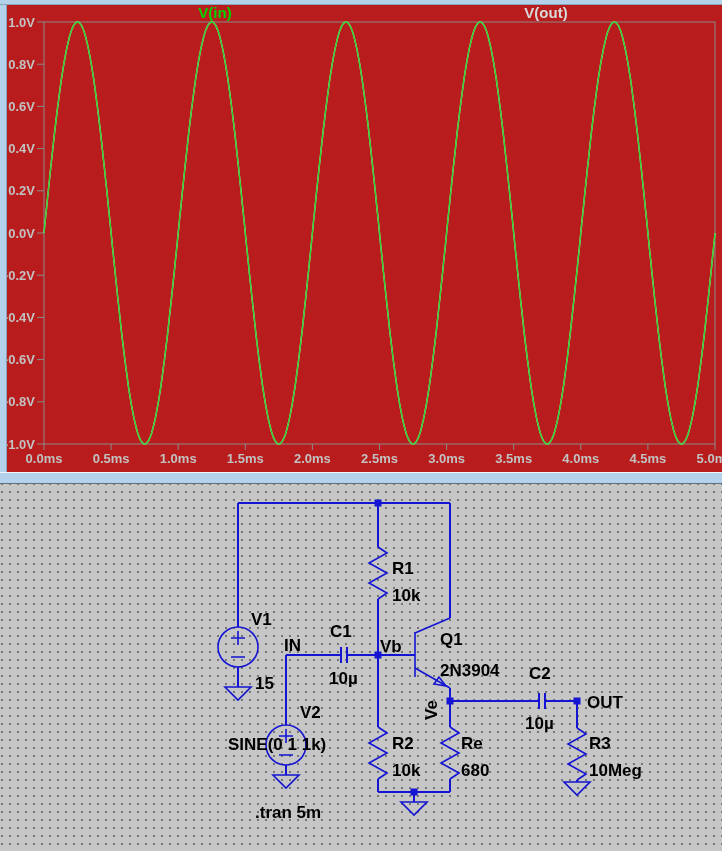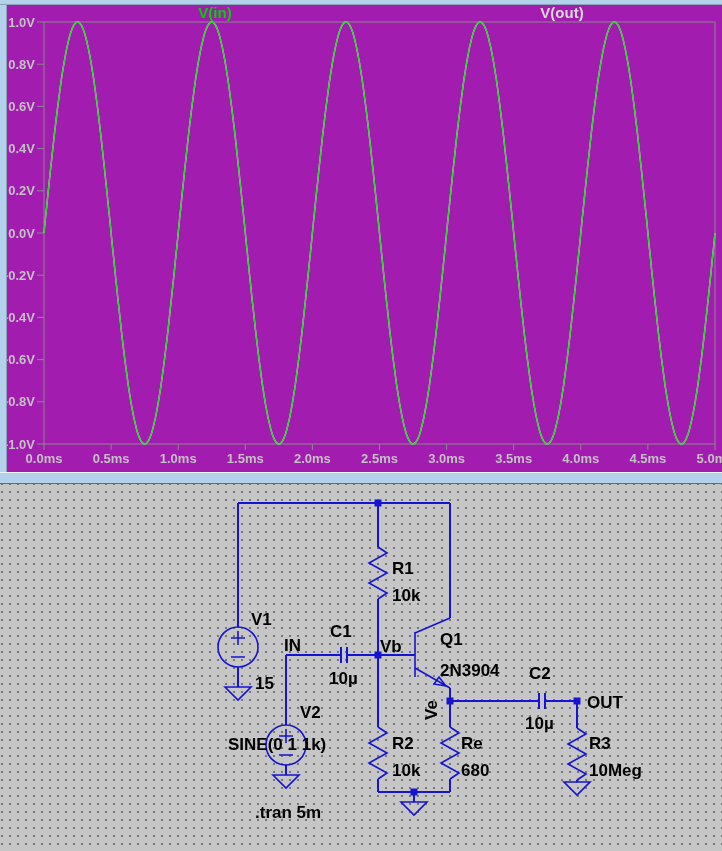--- a/index.html
+++ b/index.html
@@ -1,28 +1,28 @@
 <!DOCTYPE html>
 <html style="--wire: #1414d2;"><head>
 <meta charset="utf-8">
 <style>
   html,body{margin:0;padding:0;}
   body{
     width:722px;height:851px;overflow:hidden;position:relative;
     background:#000;font-family:"Liberation Sans",sans-serif;
   }
   
-  .wave-window{position:absolute;left:0;top:0;width:722px;height:484px;background:#a21caf;}
+  .wave-window{position:absolute;left:0;top:0;width:722px;height:484px;background:#b91c1c;}
   .frame-top{position:absolute;left:0;top:0;width:722px;height:5px;background:#b3d1ea;border-bottom:1px solid #8ba3b8;box-sizing:border-box;}
   .frame-left{position:absolute;left:0;top:5px;width:7px;height:467px;background:#b3d1ea;border-right:1px solid #8ba3b8;box-sizing:border-box;}
   .frame-bottom{position:absolute;left:0;top:472px;width:722px;height:12px;background:#b3d1ea;
     border-top:1px solid #eef5fb;border-bottom:1px solid #5f6f7e;box-sizing:border-box;}
   .trace-label{position:absolute;top:4px;font:bold 15px "Liberation Sans",sans-serif;text-align:center;}
   .trace-label.vin{left:170px;width:90px;}
-  .trace-label.vout{left:512px;width:100px;}
+  .trace-label.vout{left:496px;width:100px;}
   #wave-svg{position:absolute;left:0;top:0;}
   .tick-text{font:bold 13px "Liberation Sans",sans-serif;fill:#c2c2c2;}
   
   .schem{
     position:absolute;left:0;top:484px;width:722px;height:367px;
     background-color:#c6c6c6;
     background-image:radial-gradient(circle,#757575 0.9px,rgba(0,0,0,0) 1.1px);
     background-size:8px 8px;background-position:6px 4px;
   }
   .w{stroke:var(--wire,#1414d2);stroke-width:2;fill:none;}

